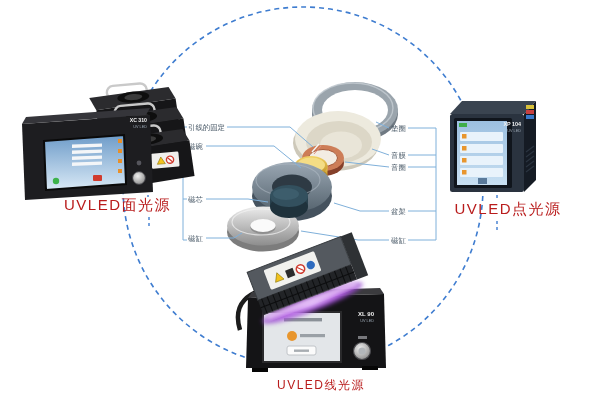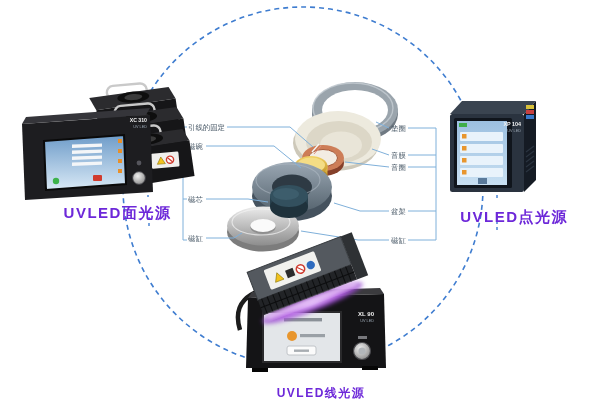--- a/index.html
+++ b/index.html
@@ -1,22 +1,22 @@
 <!DOCTYPE html>
 <html><head>
 <meta charset="utf-8">
 <style>
   html,body{margin:0;padding:0;}
   body{width:600px;height:400px;background:#ffffff;position:relative;overflow:hidden;
        font-family:"Liberation Sans", sans-serif;}
   .stage{position:absolute;left:0;top:0;width:600px;height:400px;}
-  .product-label{position:absolute;color:#6d28d9;font-weight:bold;font-size:15px;
-       letter-spacing:1.5px;text-align:center;white-space:nowrap;margin-top:8px;}
+  .product-label{position:absolute;color:#b91c1c;font-weight:normal;font-size:15px;
+       letter-spacing:1.5px;text-align:center;white-space:nowrap;}
   #label-surface{left:60px;top:196px;width:115px;}
-  #label-point{left:448px;top:200px;width:120px;text-align:right;}
+  #label-point{left:448px;top:200px;width:120px;}
   #label-line{left:250px;top:377px;width:142px;font-size:12px;}
   svg text{font-family:"Liberation Sans", sans-serif;}
   .part-label{font-size:7.4px;fill:#4a5a68;}
   .model-txt{font-weight:bold;fill:#f2f2f2;}
   .model-sub{fill:#9aa6b2;}
 </style>
 </head>
 <body>
 
 <svg class="stage" viewBox="0 0 600 400">

